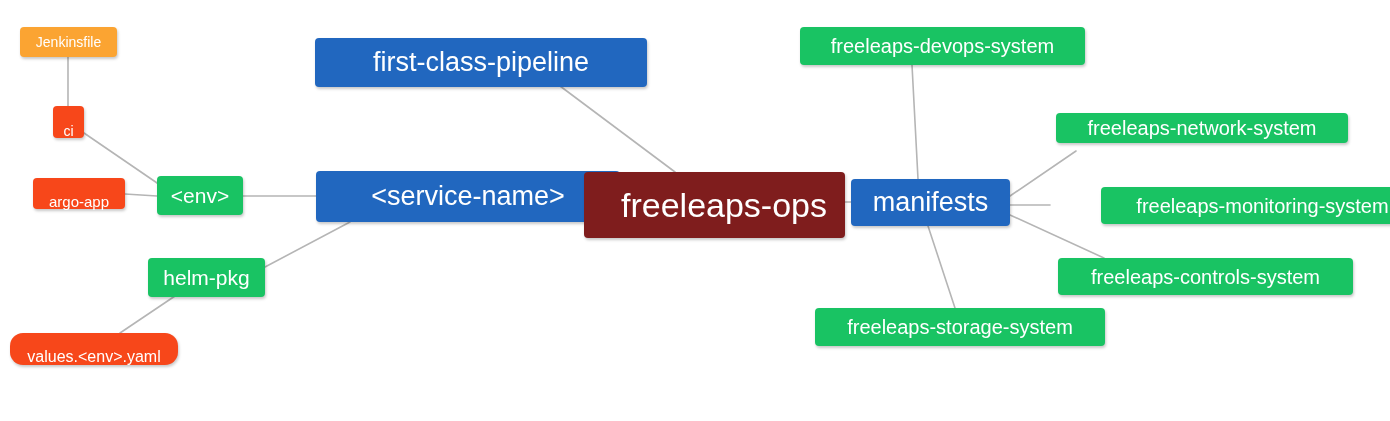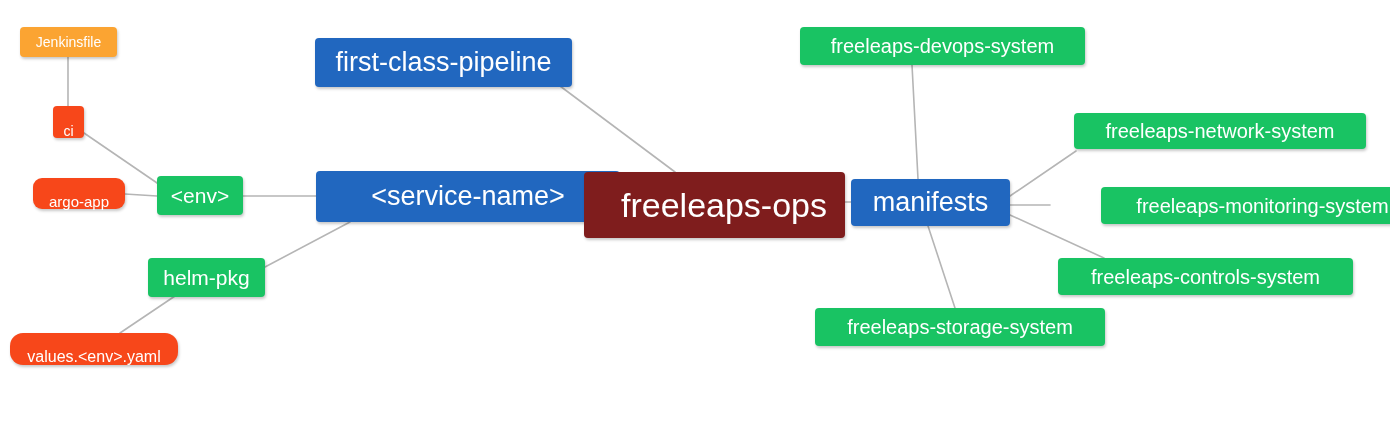--- a/index.html
+++ b/index.html
@@ -68,48 +68,48 @@
       <polyline points="1010,215 1104,258" fill="none" stroke="#b5b5b5" stroke-width="1.6" stroke-linecap="round"></polyline>
       <polyline points="928,226 955,308" fill="none" stroke="#b5b5b5" stroke-width="1.6" stroke-linecap="round"></polyline>
     </svg>
   <div id="node-layer">
       <div class="node n-orange" style="left: 20px; top: 27px; width: 97px; height: 30px; font-size: 14px;">
         <span>Jenkinsfile</span>
       </div>
       <div class="node n-red" style="left: 53px; top: 106px; width: 31px; height: 32px; font-size: 14px;">
         <span>ci</span>
       </div>
-      <div class="node n-red" style="left: 33px; top: 178px; width: 92px; height: 31px; font-size: 15px; border-radius: 9px;">
+      <div class="node n-red" style="left: 33px; top: 178px; width: 92px; height: 31px; font-size: 15px;">
         <span>argo-app</span>
       </div>
       <div class="node n-green" style="left: 157px; top: 176px; width: 86px; height: 39px; font-size: 21px;">
         <span>&lt;env&gt;</span>
       </div>
       <div class="node n-blue" style="left: 316px; top: 171px; width: 304px; height: 51px; font-size: 27px;">
         <span>&lt;service-name&gt;</span>
       </div>
-      <div class="node n-blue" style="left: 315px; top: 38px; width: 257px; height: 49px; font-size: 27px;">
+      <div class="node n-blue" style="left: 315px; top: 38px; width: 332px; height: 49px; font-size: 27px;">
         <span>first-class-pipeline</span>
       </div>
       <div class="node n-green" style="left: 148px; top: 258px; width: 117px; height: 39px; font-size: 21px;">
         <span>helm-pkg</span>
       </div>
       <div class="node n-red" style="left: 10px; top: 333px; width: 168px; height: 32px; font-size: 16px; border-radius: 13px;">
         <span>values.&lt;env&gt;.yaml</span>
       </div>
       <div class="node n-root" style="left: 584px; top: 172px; width: 261px; height: 66px; font-size: 34px;">
         <span>freeleaps-ops</span>
       </div>
       <div class="node n-blue" style="left: 851px; top: 179px; width: 159px; height: 47px; font-size: 27px;">
         <span>manifests</span>
       </div>
       <div class="node n-green" style="left: 800px; top: 27px; width: 285px; height: 38px; font-size: 20px;">
         <span>freeleaps-devops-system</span>
       </div>
-      <div class="node n-green" style="left: 1056px; top: 113px; width: 292px; height: 36px; font-size: 20px; margin-left: 18px;">
+      <div class="node n-green" style="left: 1056px; top: 113px; width: 292px; height: 30px; font-size: 20px;">
         <span>freeleaps-network-system</span>
       </div>
       <div class="node n-green" style="left: 1101px; top: 187px; width: 323px; height: 37px; font-size: 20px;">
         <span>freeleaps-monitoring-system</span>
       </div>
       <div class="node n-green" style="left: 1058px; top: 258px; width: 295px; height: 37px; font-size: 20px;">
         <span>freeleaps-controls-system</span>
       </div>
       <div class="node n-green" style="left: 815px; top: 308px; width: 290px; height: 38px; font-size: 20px;">
         <span>freeleaps-storage-system</span>

